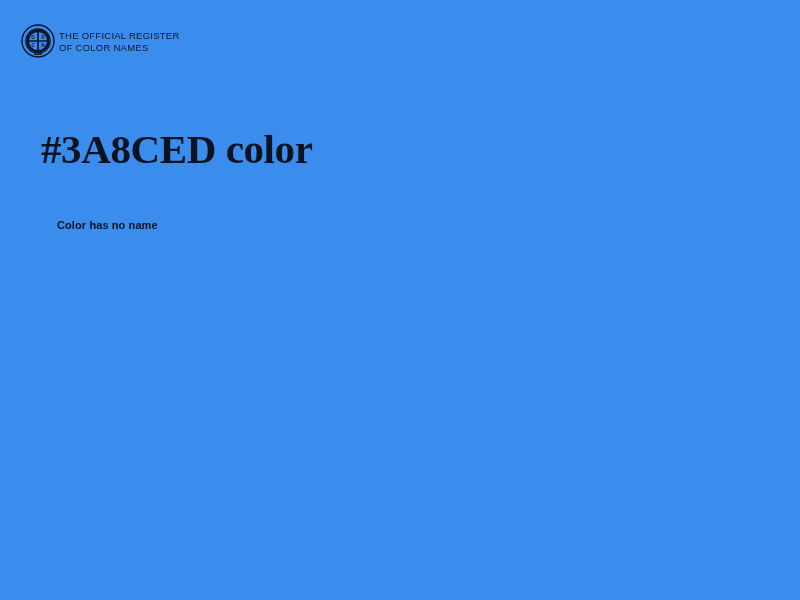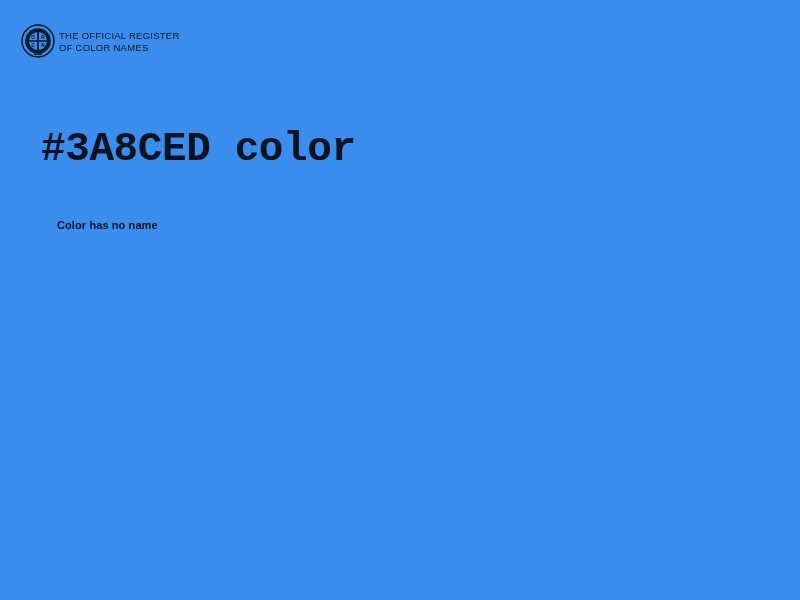--- a/index.html
+++ b/index.html
@@ -58,21 +58,21 @@
   
   .content {
     position: absolute;
     left: 41px;
     top: 128px;
     width: 700px;
   }
 
   .color-title {
     margin: 0;
-    font-family: Liberation Mono, monospace;
+    font-family: Liberation Serif, serif;
     font-size: 41px;
     font-weight: bold;
     letter-spacing: -0.4px;
     color: #0b1220;
     line-height: 1.05;
     white-space: nowrap;
   }
 
   .color-subtitle {
     margin: 16px;

